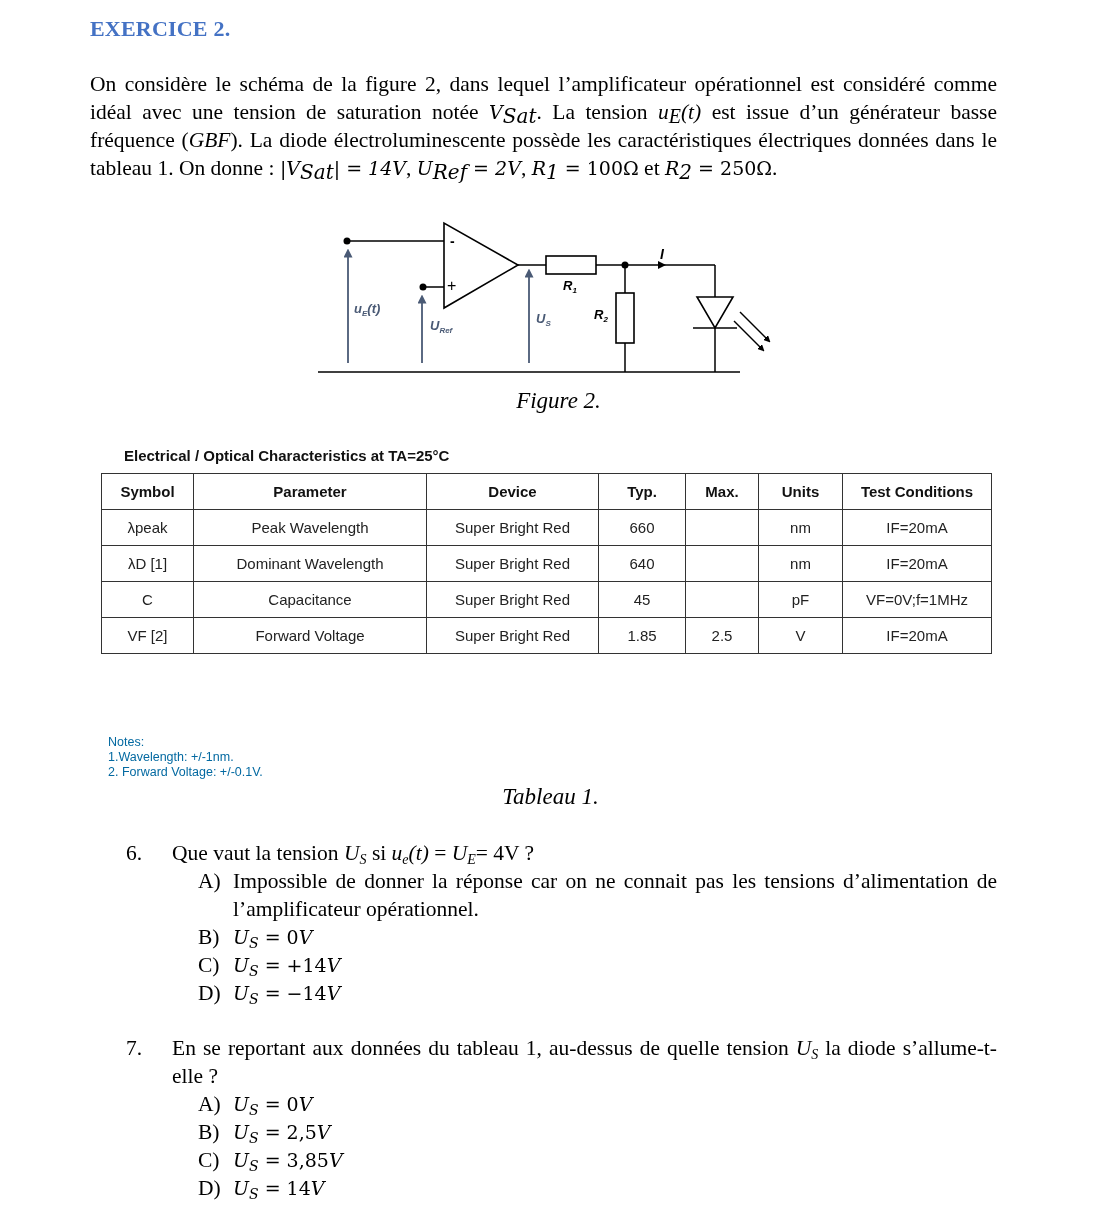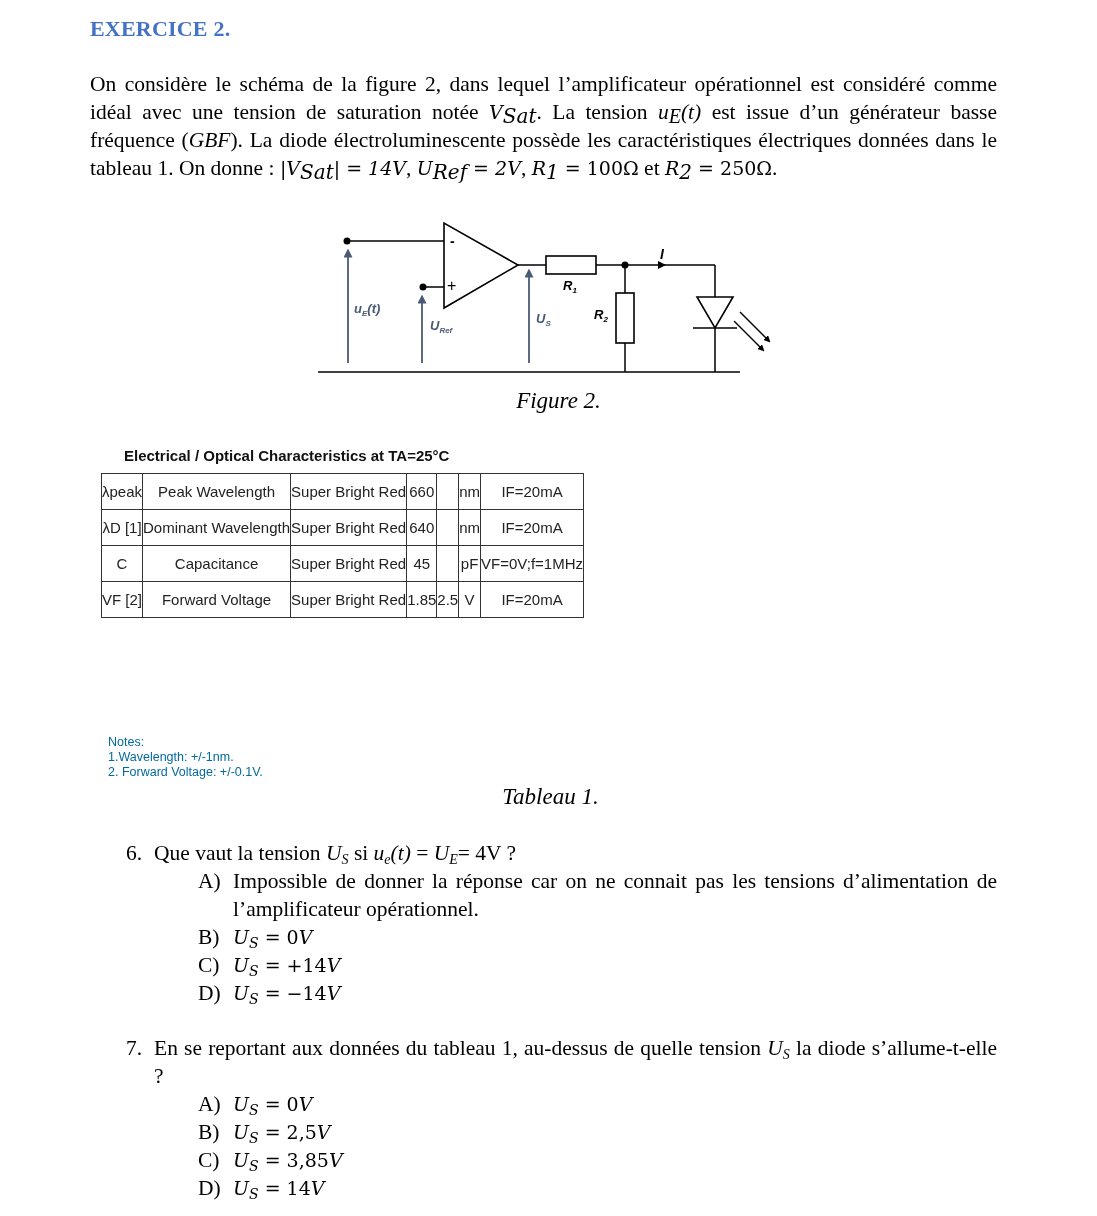--- a/index.html
+++ b/index.html
@@ -45,21 +45,21 @@
   }
   .tbl-caption {
     left: 0; width: 1085px; top: 784px; text-align: center; font-style: italic;
     font-size: 23px; font-family: "Liberation Serif", serif; padding-left: 8px;
   }
   .q {
     left: 126px; width: 871px; font-size: 21.5px; line-height: 28px;
     font-family: "Liberation Serif", serif;
   }
   .q .num { position: absolute; left: 0; top: 0; }
-  .q .qtext { margin-left: 28px; text-align: justify; }
+  .q .qtext { margin-left: 46px; text-align: justify; }
   .q .opt { position: relative; margin-left: 72px; padding-left: 35px; text-align: justify; }
   .q .opt .letter { position: absolute; left: 0; top: 0; }
   .q1 { top: 839px; }
   .q2 { top: 1034px; }
   .q i { font-style: italic; }
   .q sub { font-size: 14px; vertical-align: -4px; line-height: 0; }
 </style>
 </head>
 <body>
 
@@ -122,20 +122,29 @@
   <text x="284" y="104" font-family="Liberation Sans, sans-serif" font-style="italic" font-weight="bold" font-size="13" fill="#000"><tspan>R</tspan><tspan font-size="8" dy="3">2</tspan></text>
   <text x="350" y="44" font-family="Liberation Sans, sans-serif" font-style="italic" font-weight="bold" font-size="14" fill="#000">I</text>
 </svg>
 
 <div class="abs fig-caption">Figure 2.</div>
 
 <div class="abs tbl-title">Electrical / Optical Characteristics at TA=25°C</div>
 
 <table class="ds">
   <tbody>
+      <tr>
+    <th class="c1">Symbol</th>
+    <th class="c2">Parameter</th>
+    <th class="c3">Device</th>
+    <th class="c4">Typ.</th>
+    <th class="c5">Max.</th>
+    <th class="c6">Units</th>
+    <th class="c7">Test Conditions</th>
+  </tr>
   <tr>
     <td>λpeak</td>
     <td>Peak Wavelength</td>
     <td>Super Bright Red</td>
     <td>660</td>
     <td></td>
     <td>nm</td>
     <td>IF=20mA</td>
   </tr>
   <tr>

